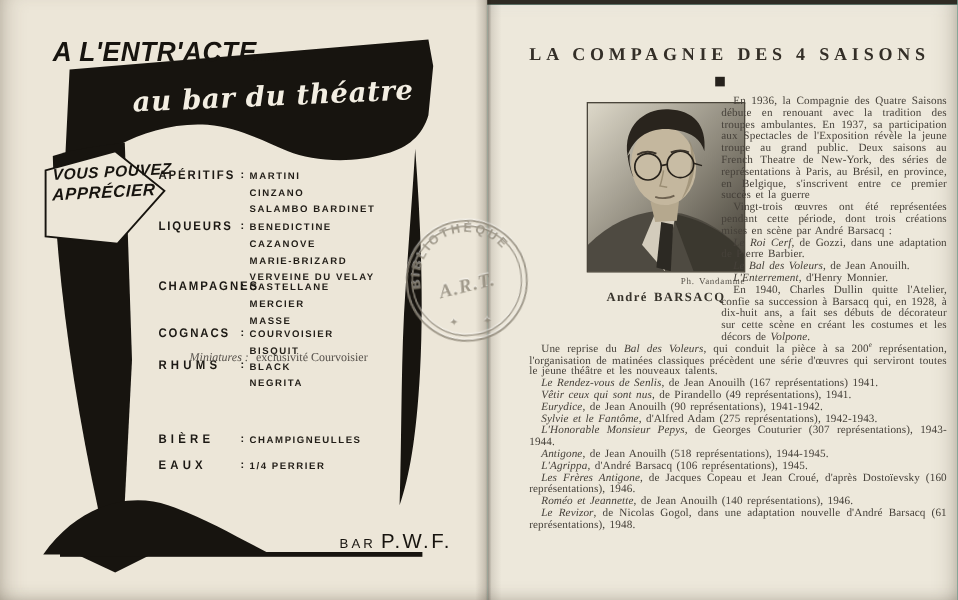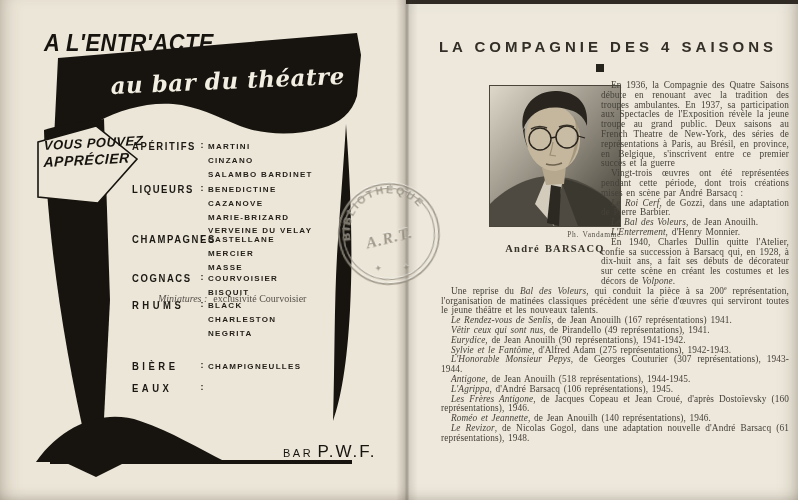--- a/index.html
+++ b/index.html
@@ -63,21 +63,21 @@
   .miniatures { position:absolute; left:158px; top:293px; z-index:3; font-size:10px; color:#55504a; white-space:nowrap; }
   .miniatures .mlab { font-style:italic; margin-right:6px; }
   .bar-line { position:absolute; left:235px; top:442px; z-index:3; white-space:nowrap; color:#17140f;
     font-family:"Liberation Sans", sans-serif; }
   .bar-prefix { font-size:11px; letter-spacing:2.5px; font-weight:400;padding-left:48px; }
   .bar-name { font-size:17px; letter-spacing:2px; font-weight:400; }
   .baseline-rule { position:absolute; left:50px; top:460px; width:302px; height:4px; background:#17140f; z-index:2; }
   
   .article-title {
     position:absolute; left:28px; top:34px; width:348px; text-align:center;
-    font-family:Liberation Sans, sans-serif; font-size:15px; letter-spacing:4px;
+    font-family:Liberation Serif, serif; font-size:15px; letter-spacing:4px;
     color:#332e27; font-weight:600; white-space:nowrap;
   }
   .title-square { position:absolute; left:190px; top:60px; width:8px; height:8px; background:#26221c; }
   .article-body {
     position:absolute; left:35px; top:77px; width:348px;
     font-family:"Liberation Serif", serif; font-size:9.3px; line-height:9.8px;
     text-align:justify; color:#46413a; letter-spacing:.1px; word-spacing:1.2px;
   }
   .fp { text-indent:10px; }
   .fp sup { font-size:6px; line-height:0; }
@@ -170,34 +170,36 @@
           <div class="menu-items">
             <div class="menu-item">COURVOISIER</div>
             <div class="menu-item">BISQUIT</div>
           </div>
         </div>
         <div class="menu-row wide" style="top: 299px; justify-content: space-between;">
           <span class="menu-cat">RHUMS</span>
           <span class="menu-colon">:</span>
           <div class="menu-items">
             <div class="menu-item">BLACK</div>
-            <div class="menu-item">CHARLESTON</div>
             <div class="menu-item">NEGRITA</div>
           </div>
         </div>
         <div class="menu-row wide" style="top: 360px;">
           <span class="menu-cat">BIÈRE</span>
           <span class="menu-colon">:</span>
           <div class="menu-items">
             <div class="menu-item">CHAMPIGNEULLES</div>
           </div>
         </div>
         <div class="menu-row wide" style="top: 382px;">
           <span class="menu-cat">EAUX</span>
           <span class="menu-colon">:</span>
+          <div class="menu-items">
+            <div class="menu-item">1/4 PERRIER</div>
+          </div>
         </div>
       </div>
 
     <div class="miniatures">
       <span class="mlab">Miniatures :</span><span>exclusivité Courvoisier</span>
     </div>
 
     <div class="bar-line">
       <span class="bar-prefix">BAR</span>
       <span class="bar-name">P.W.F.</span>

